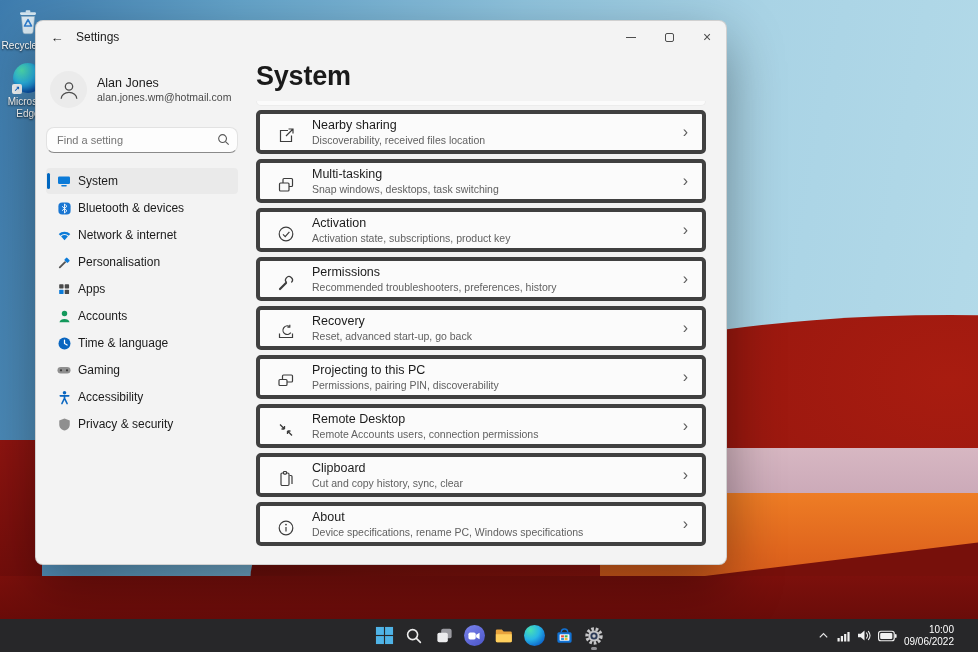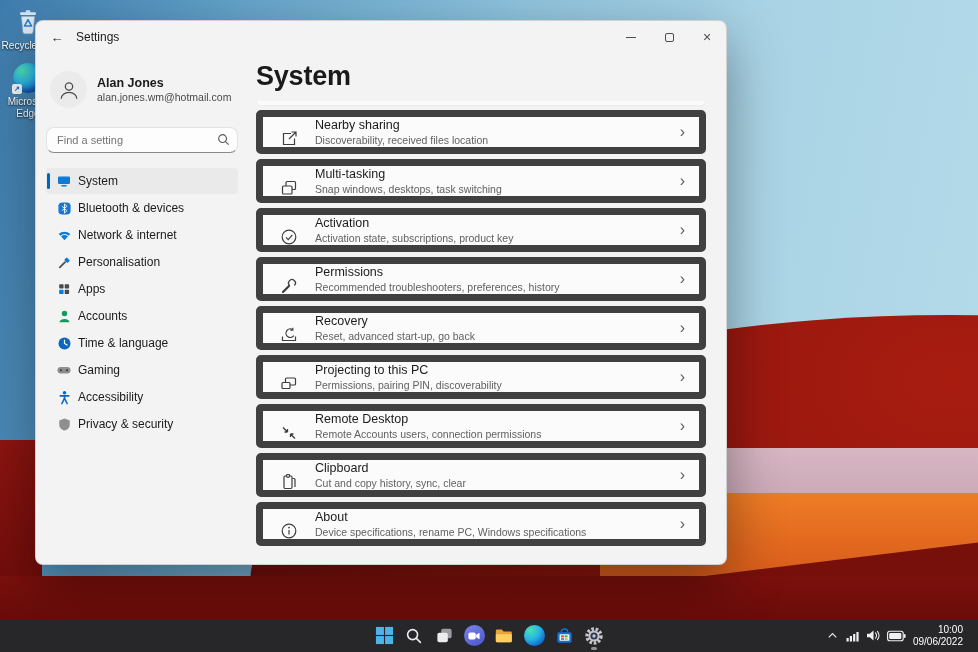--- a/index.html
+++ b/index.html
@@ -35,21 +35,21 @@
 
   
   .taskbar { position:absolute; left:0; bottom:0; width:978px; height:33px; background:#272729; z-index:6; }
   .tb-center { position:absolute; left:50%; top:0; transform:translateX(-50%); height:33px; display:flex; align-items:center; }
   .tb-btn { width:30px; height:33px; display:flex; align-items:center; justify-content:center; position:relative; }
   .tb-dot { position:absolute; bottom:2px; left:50%; transform:translateX(-50%); width:6px; height:3px; border-radius:2px; background:#909095; }
   .tb-chat { width:21px; height:21px; border-radius:50%; background:linear-gradient(145deg,#7b84ec,#4a54c8);
     display:flex; align-items:center; justify-content:center; }
   .tb-edge { width:21px; height:21px; border-radius:50%;
     background:radial-gradient(circle at 30% 25%, #49e0b2 0%, #28b6e6 42%, #0e68cc 78%, #0a4ca6 100%); }
-  .tray { position:absolute; right:5px; top:0; height:33px; display:flex; align-items:center; gap:7px; padding-right:10px; }
+  .tray { position:absolute; right:14px; top:0; height:33px; display:flex; align-items:center; gap:7px; padding-right:10px; }
   .tray-icons { display:flex; align-items:center; gap:6px; }
   .clock { text-align:right; color:#fff; font-size:10px; line-height:12px; }
 
   
   .win { position:absolute; left:35px; top:20px; width:692px; height:545px; background:#f3f3f3;
     border-radius:8px; border:1px solid rgba(0,0,0,.14); box-shadow:0 22px 55px rgba(0,0,0,.38); z-index:4; overflow:hidden; }
   .titlebar { height:32px; display:flex; align-items:center; position:relative; }
   .tb-back { width:30px; height:26px; margin-left:6px; display:flex; align-items:center; justify-content:center;
     font-size:13px; color:#1b1b1b; border-radius:4px; }
   .tb-title { font-size:12px; color:#1b1b1b; margin-left:4px; }
@@ -58,39 +58,39 @@
   .wc-min-bar { width:10px; height:1px; background:#4d4d4d; display:block; }
   .wc-max-box { width:9px; height:9px; border:1px solid #4d4d4d; border-radius:2px; display:block; }
   .wc-close { font-size:14px; line-height:14px; }
 
   .win-body { display:flex; height:513px; }
 
   
   .sidebar { width:212px; padding:8px 10px 0 10px; flex:none; }
   .profile { display:flex; align-items:center; gap:10px; margin:10px 0 0 4px; }
   .avatar { width:37px; height:37px; border-radius:50%; background:#ebebeb; display:flex; align-items:center; justify-content:center; }
-  .p-name { font-size:12.5px; font-weight:bold; color:#1b1b1b; line-height:15px; }
+  .p-name { font-size:12.5px; font-weight:normal; color:#1b1b1b; line-height:15px; }
   .p-mail { font-size:10.5px; color:#4a4a4a; line-height:13px;text-align:center; }
   .searchbox { position:relative; margin-top:19px; }
   .searchbox input { width:100%; height:26px; border:1px solid #e2e2e2; border-bottom-color:#8a8a8a; border-radius:8px;
     background:#fdfdfd; padding:0 28px 0 10px; font-size:11px; color:#333; font-family:"Liberation Sans", sans-serif; outline:none; }
   .searchbox .mag { position:absolute; right:8px; top:6px; }
   .nav { margin-top:15px; display:flex; flex-direction:column; gap:1px; }
   .nav-item { position:relative; height:26px; border-radius:4px; display:flex; align-items:center; padding-left:32px; }
   .nav-item.sel { background:#eaeaea; }
   .nav-accent { position:absolute; left:1px; top:5px; width:3px; height:16px; border-radius:3px; background:#0067c0; }
   .nav-ico { position:absolute; left:10px; top:5px; width:16px; height:16px; display:flex; align-items:center; justify-content:center; }
   .nav-label { font-size:12px; color:#1b1b1b; }
 
   
   .main { flex:1; padding:0 20px 0 8px; }
   .page-title { font-size:27px; font-weight:600; color:#1a1a1a; margin-top:8px; letter-spacing:-0.2px; }
   .list { margin-top:9px; }
   .sliver { height:5px; background:#fbfbfb; border:1px solid #ececec; border-top:none; border-radius:0 0 5px 5px; margin-bottom:4px; }
-  .card { position:relative; height:44px; background:#fbfbfb; border:7px solid #404040; border-radius:5px;
+  .card { position:relative; height:44px; background:#fbfbfb; border:4px solid #404040; border-radius:5px;
     margin-bottom:5px; display:flex; align-items:center; padding-left:52px; }
   .card-ico { position:absolute; left:16px; top:12px; width:20px; height:20px; }
   .card-text { display:flex; flex-direction:column; gap:1px; }
   .card-title { font-size:12.5px; color:#1b1b1b; line-height:15px; }
   .card-sub { font-size:10.5px; color:#616161; line-height:13px; }
   .card-chevron { position:absolute; right:14px; top:50%; transform:translateY(-50%); font-size:16px; color:#5f5f5f; }
 
   svg { display:block; }
 </style>
 </head>

